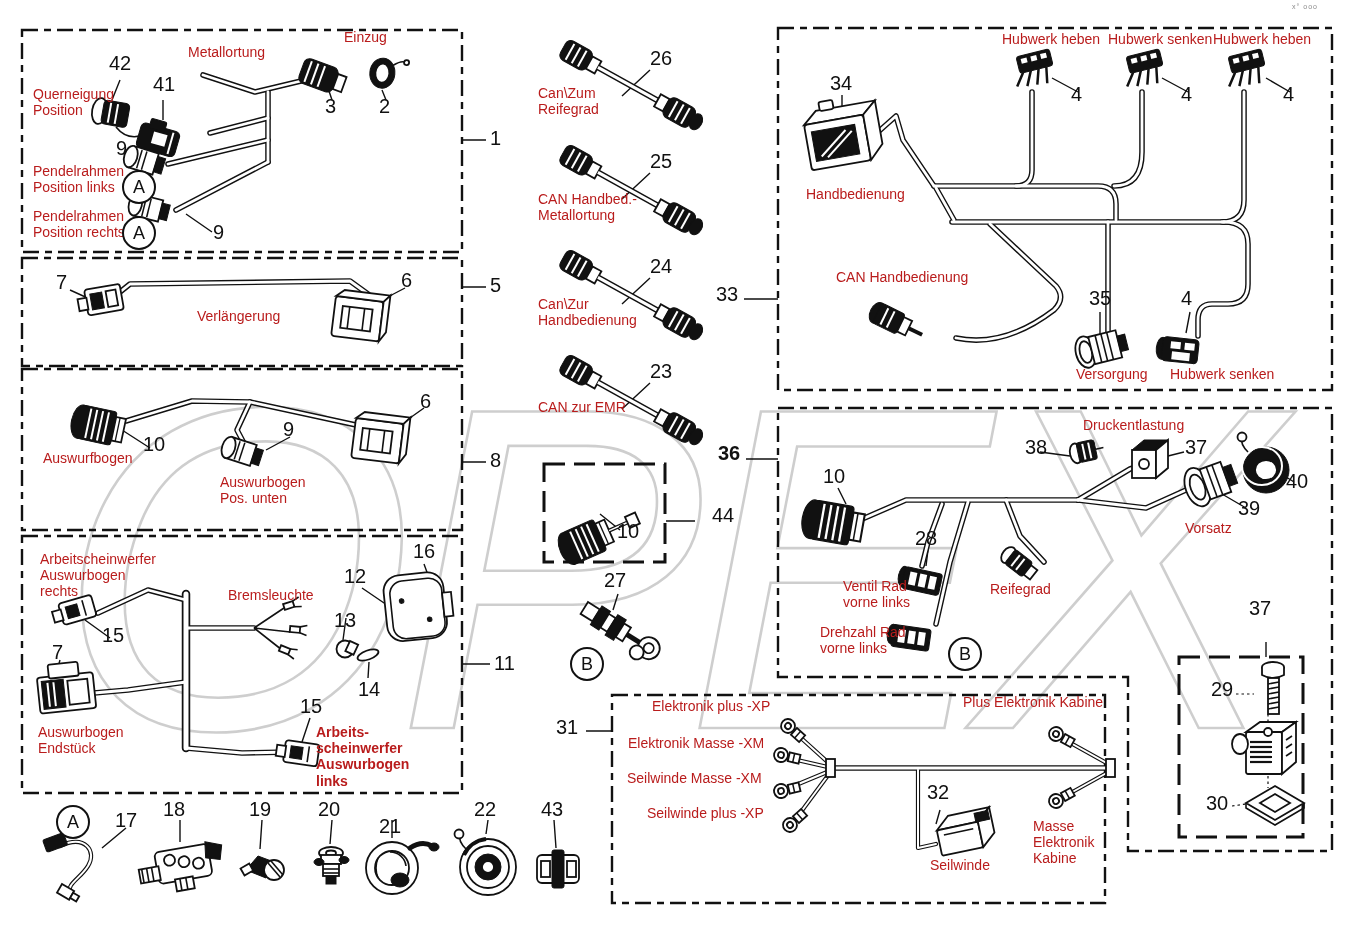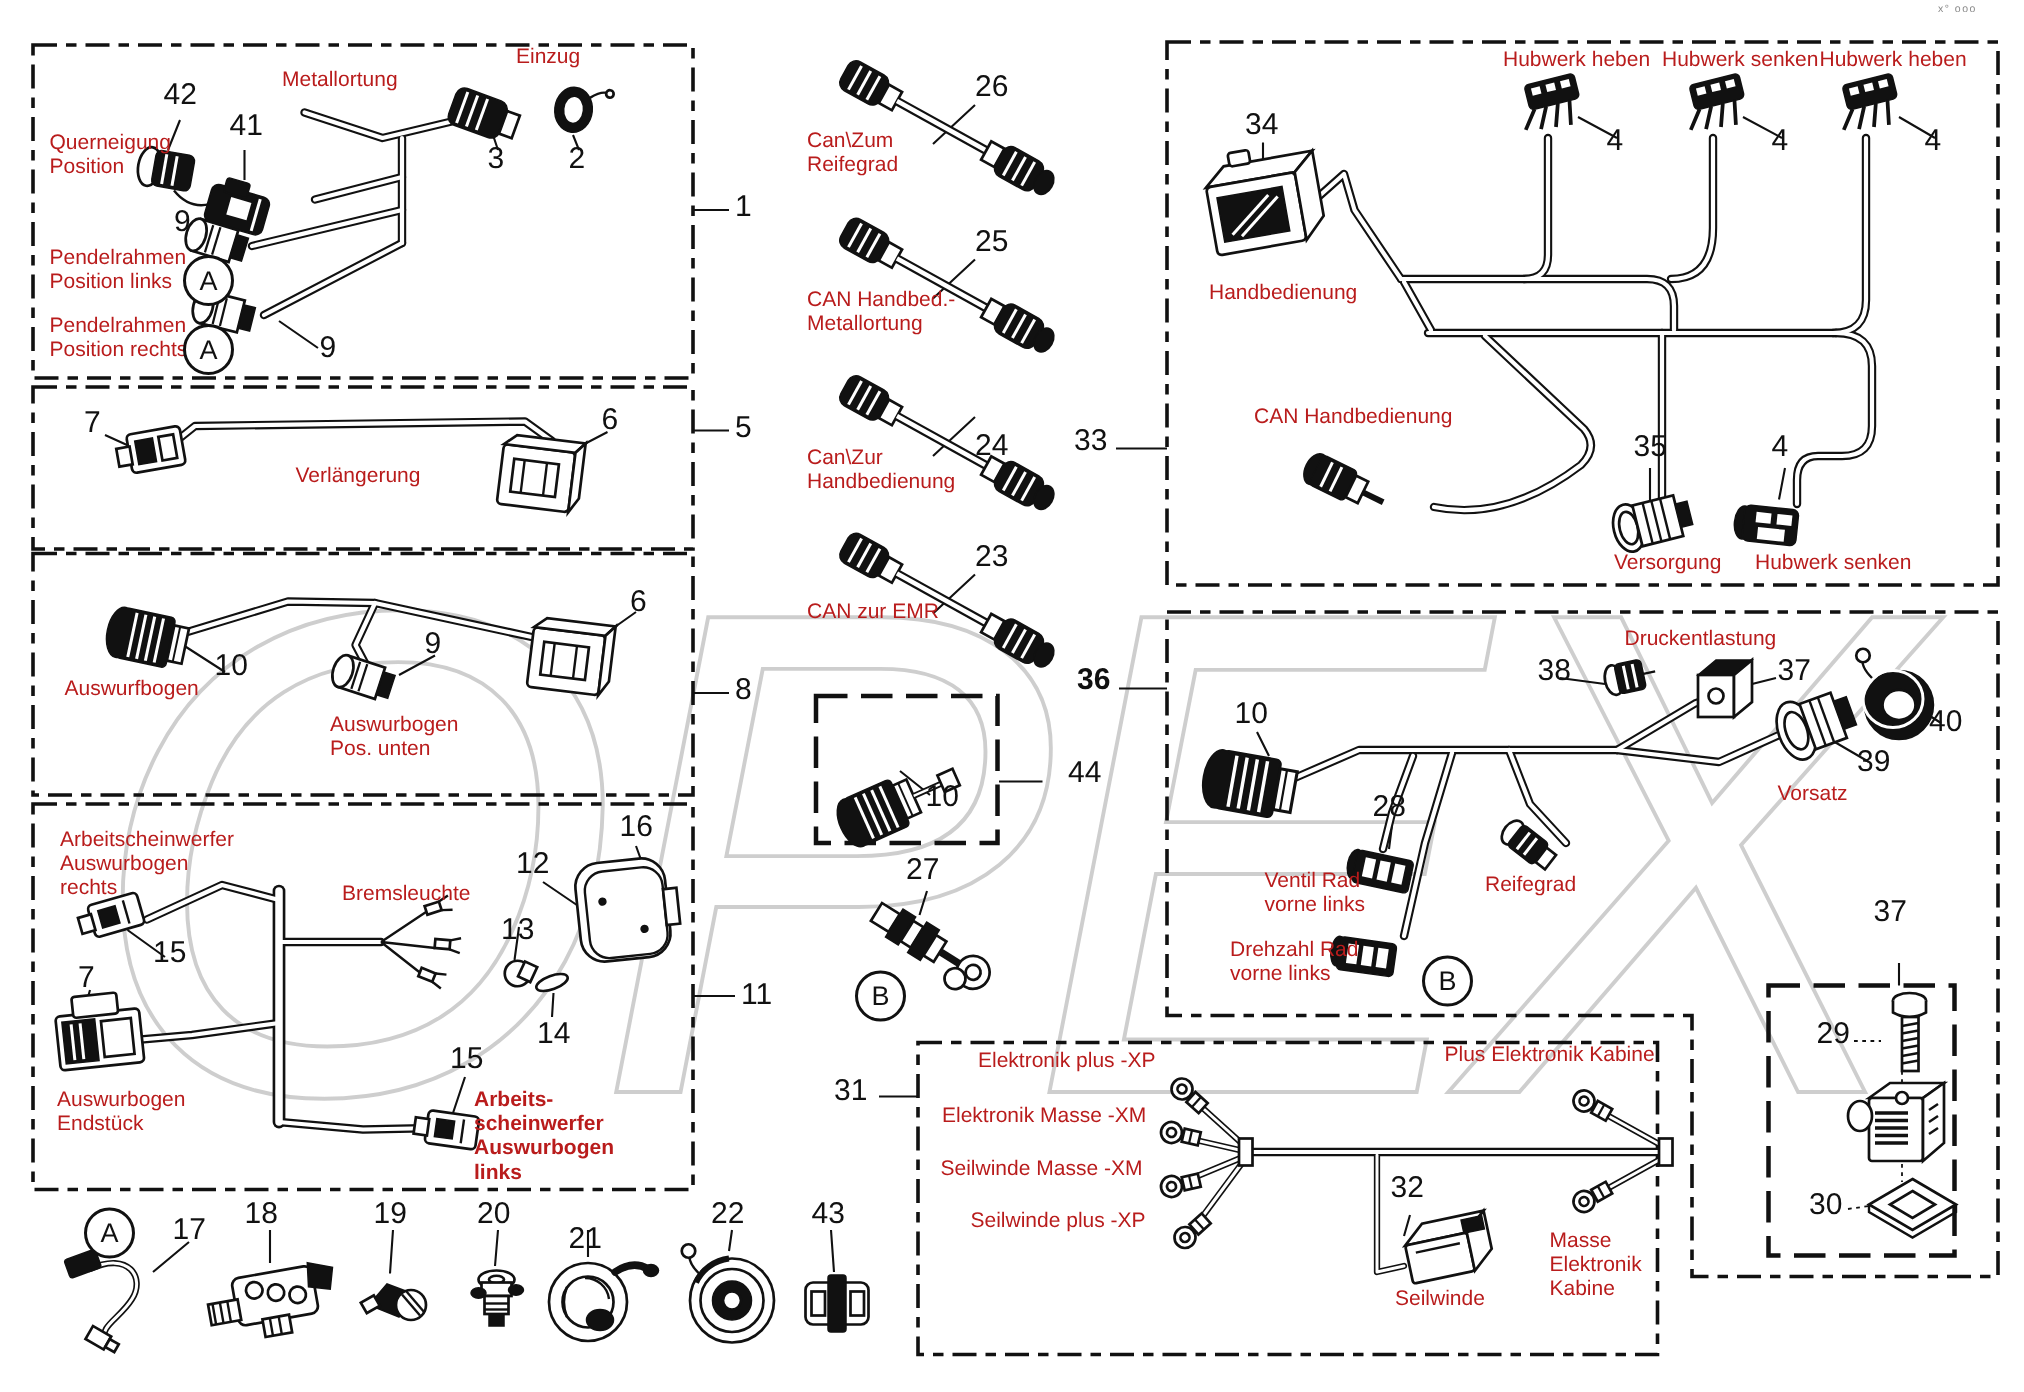--- a/index.html
+++ b/index.html
@@ -637,21 +637,21 @@
 <div class="num" style="left:379px;top:799px;margin-top:17px;">21</div>
 <div class="num" style="left:474px;top:799px;">22</div>
 <div class="num" style="left:541px;top:799px;">43</div>
 
 <div class="num" style="left:650px;top:48px;">26</div>
 <div class="lbl" style="left:538px;top:85px;">Can\Zum
 Reifegrad</div>
 <div class="num" style="left:650px;top:151px;">25</div>
 <div class="lbl" style="left:538px;top:191px;">CAN Handbed.-
 Metallortung</div>
-<div class="num" style="left:650px;top:256px;margin-top:31px;">24</div>
+<div class="num" style="left:650px;top:256px;">24</div>
 <div class="lbl" style="left:538px;top:296px;">Can\Zur
 Handbedienung</div>
 <div class="num" style="left:650px;top:361px;">23</div>
 <div class="lbl" style="left:538px;top:399px;">CAN zur EMR</div>
 <div class="num" style="left:698px;top:505px;margin-left:14px;">44</div>
 <div class="num" style="left:617px;top:521px;">10</div>
 <div class="num" style="left:604px;top:570px;">27</div>
 <div class="badge" style="left:570px;top:647px;">B</div>
 <div class="num" style="left:556px;top:717px;">31</div>
 

